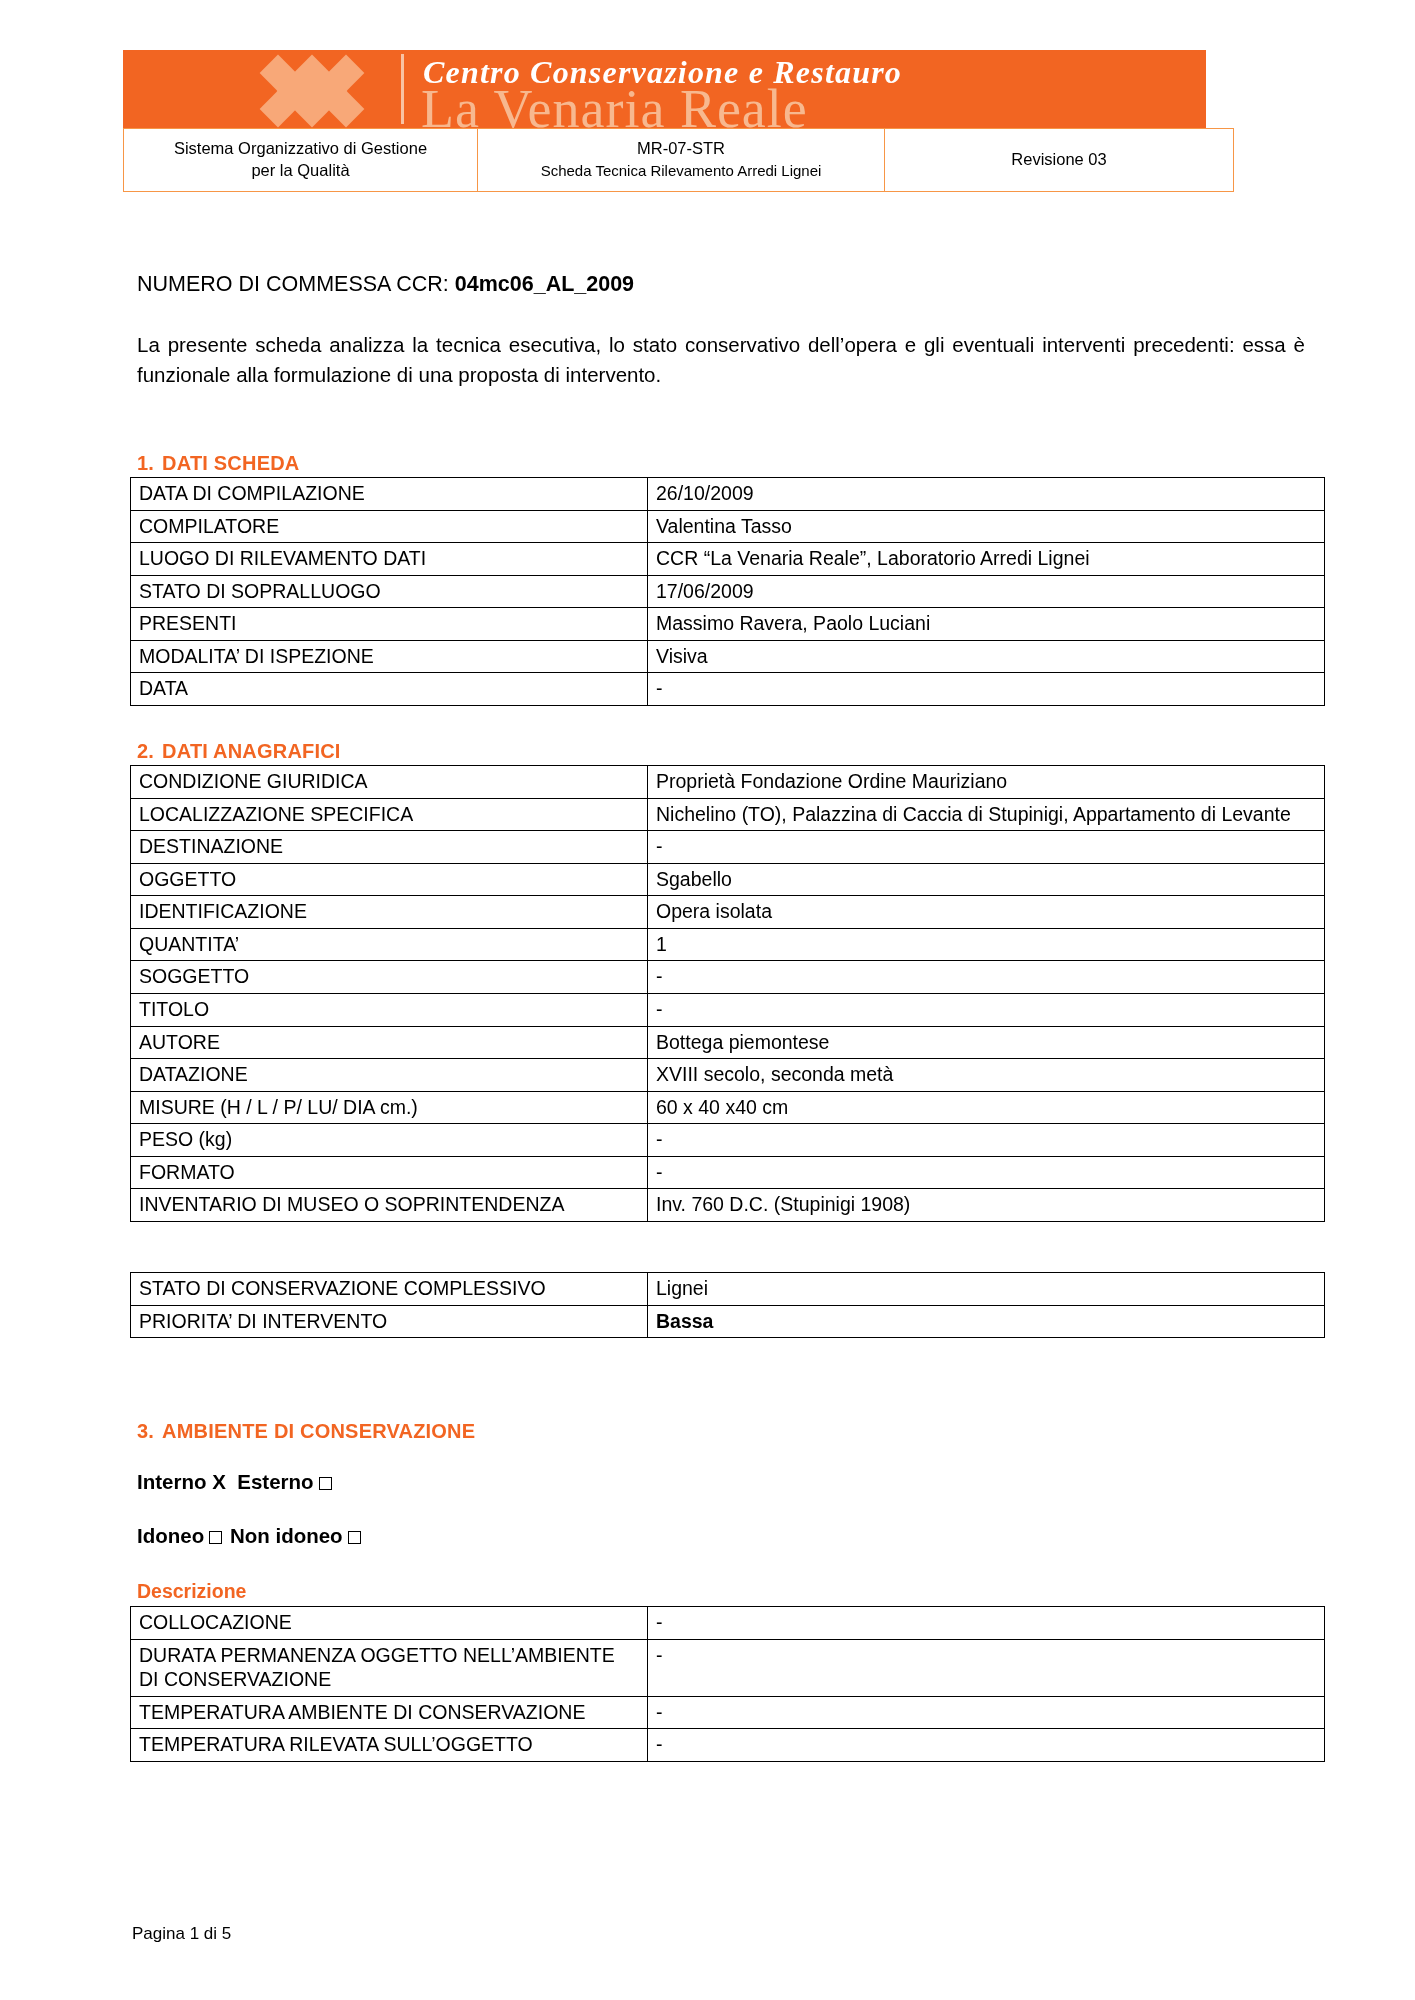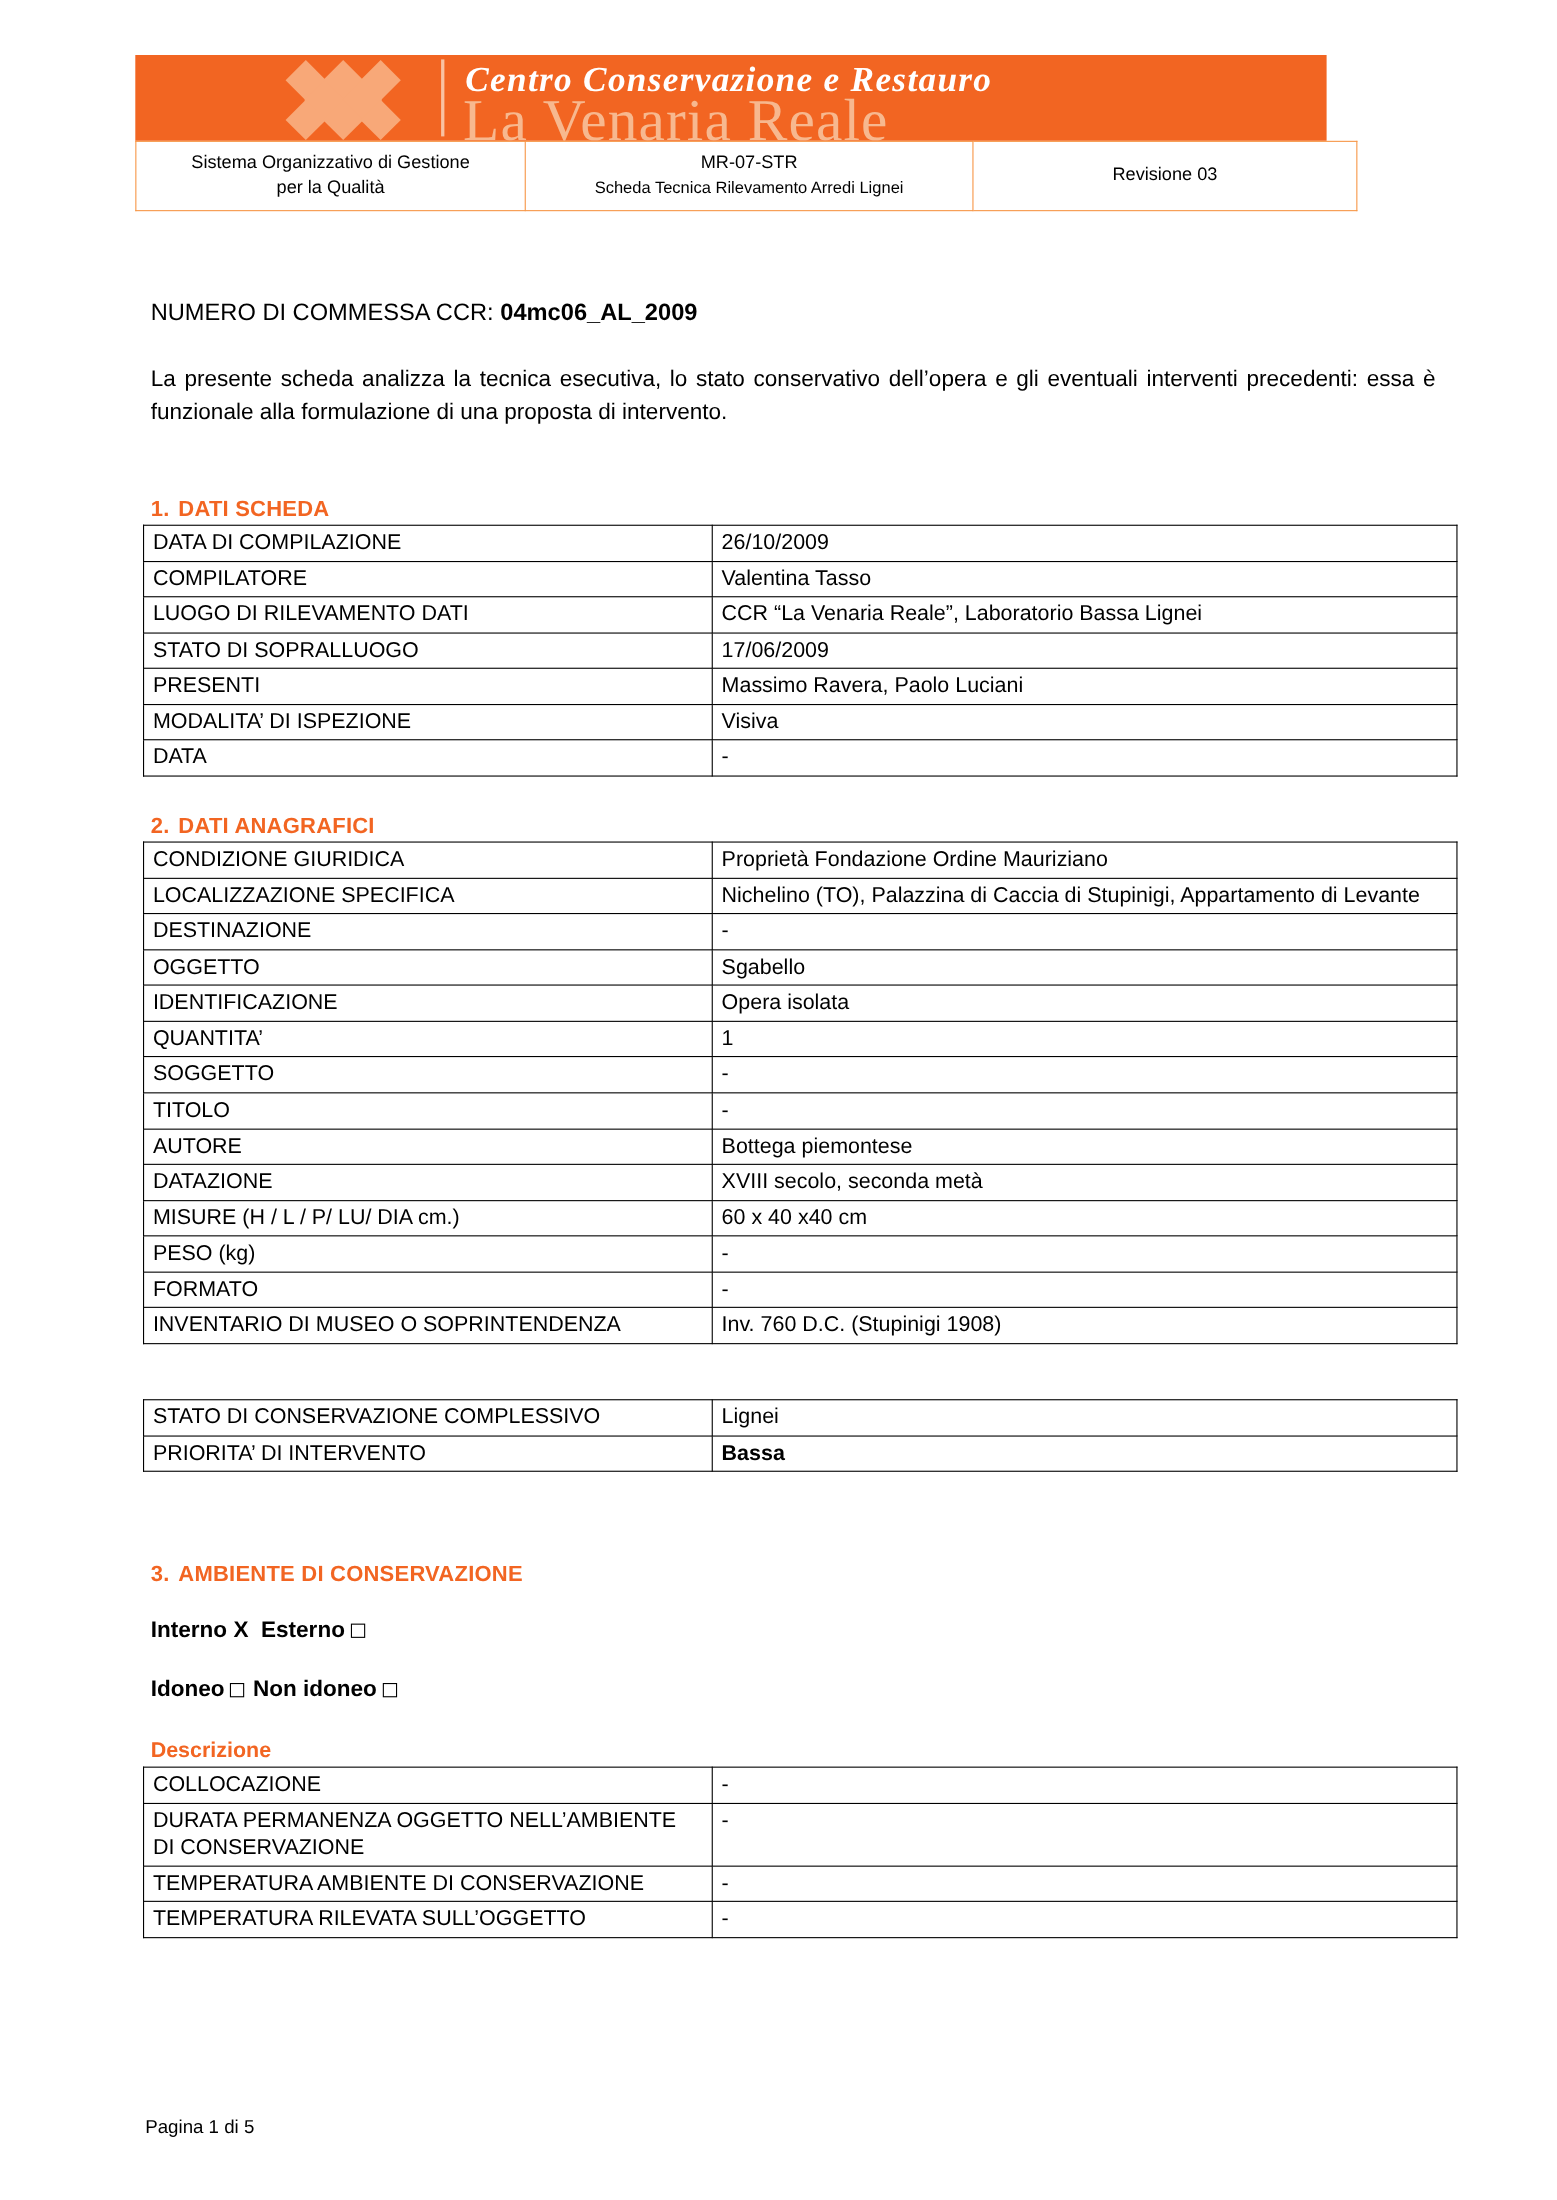--- a/index.html
+++ b/index.html
@@ -238,21 +238,21 @@
         <tr>
       <td class="k">DATA DI COMPILAZIONE</td>
       <td class="v">26/10/2009</td>
     </tr>
     <tr>
       <td class="k">COMPILATORE</td>
       <td class="v">Valentina Tasso</td>
     </tr>
     <tr>
       <td class="k">LUOGO DI RILEVAMENTO DATI</td>
-      <td class="v">CCR “La Venaria Reale”, Laboratorio Bassa Lignei</td>
+      <td class="v">CCR “La Venaria Reale”, Laboratorio Arredi Lignei</td>
     </tr>
     <tr>
       <td class="k">STATO DI SOPRALLUOGO</td>
       <td class="v">17/06/2009</td>
     </tr>
     <tr>
       <td class="k">PRESENTI</td>
       <td class="v">Massimo Ravera, Paolo Luciani</td>
     </tr>
     <tr>

